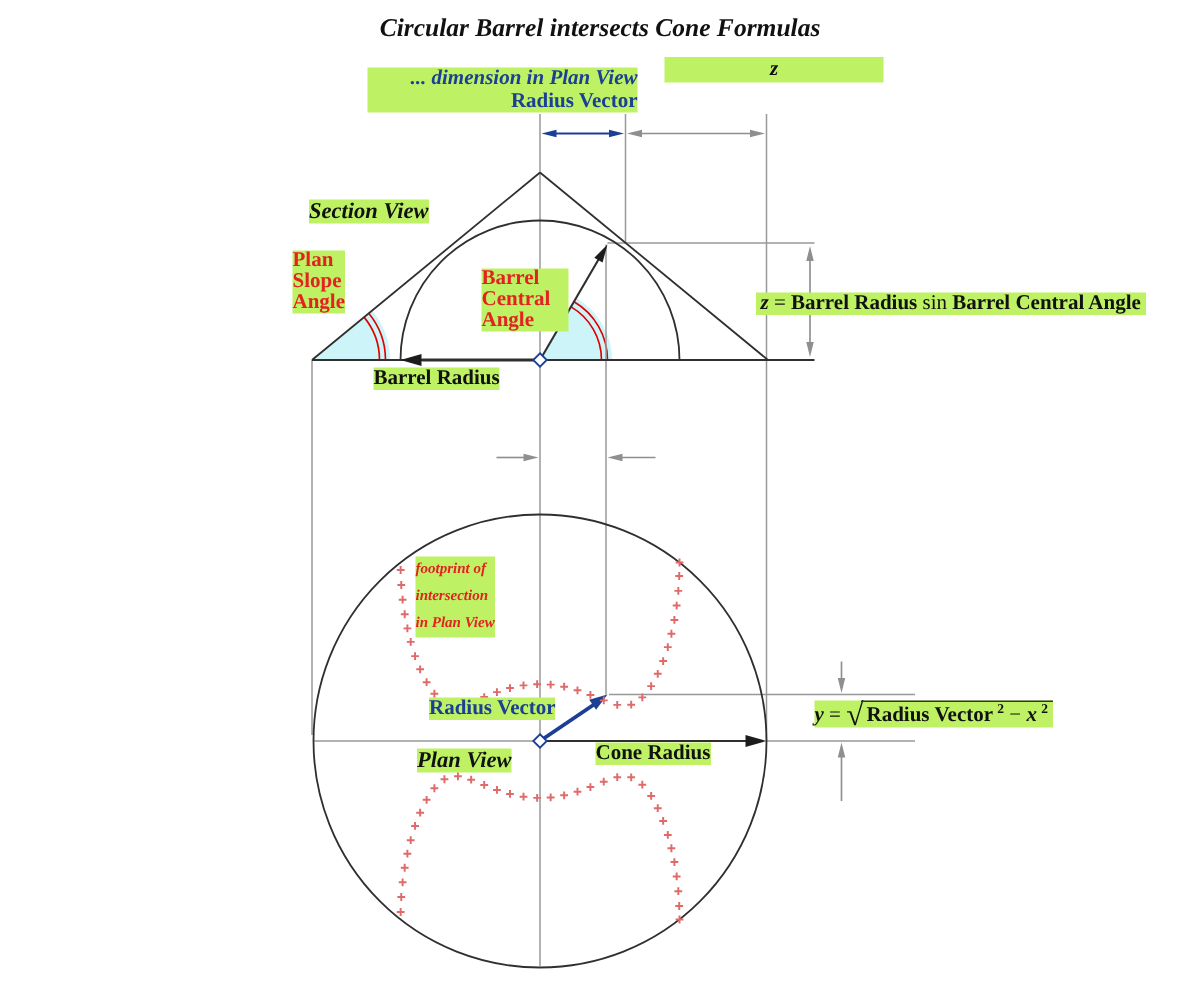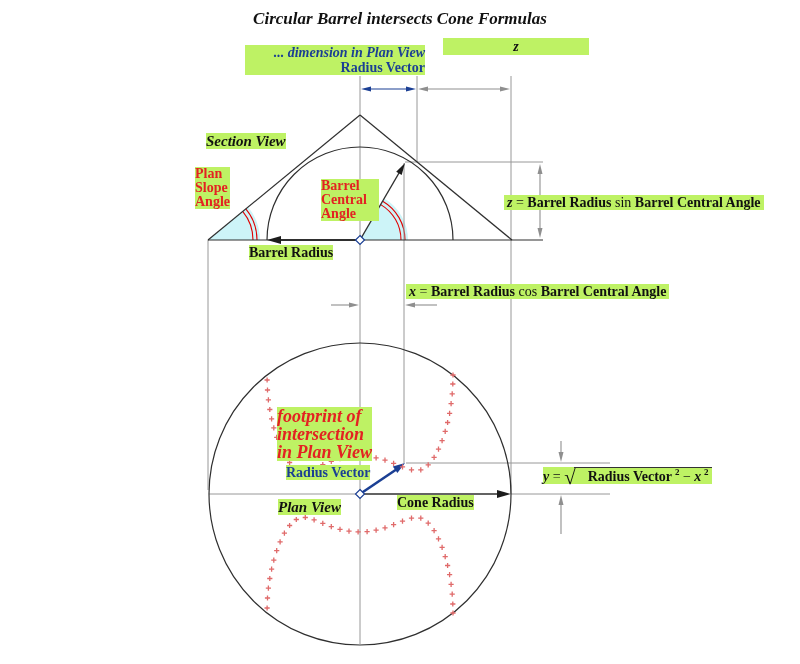--- a/index.html
+++ b/index.html
@@ -26,24 +26,24 @@
   .normal{font-weight:normal;}
   .red{color:var(--label_red,#e32222);}
   .blue{color:var(--accent_blue,#1b3f94);}
   .title{left:0;top:10px;width:800px;text-align:center;font-size:17px;font-style:italic;background:none;}
   .blue-note{left:245px;top:45px;width:180px;text-align:right;line-height:15px;}
   .frac{left:443px;top:38px;width:146px;text-align:center;line-height:17px;}
   .frac .num{display:block;font-style:italic;}
   .frac .den{display:block;border-top:1.3px solid #222;}
   .view-label{font-size:15px;font-style:italic;}
   .three-line{line-height:14px;}
-  .fp-label{line-height:18px;font-size:18px;margin-top:36px;}
+  .fp-label{line-height:18px;font-size:10px;}
   sup{font-size:9px;}
   .sqrt-sym{font-weight:normal;font-size:21px;line-height:14px;vertical-align:-3px;letter-spacing:-2px;}
-  .radicand{display:inline-block;border-top:1.3px solid #333;padding:0 3px 0 14px;}
+  .radicand{display:inline-block;border-top:1.3px solid #333;padding:0 3px 0 4px;}
 </style>
 </head>
 <body>
 
 <div class="stage">
 
   <svg width="800" height="664" viewBox="0 0 800 664">
 
     <path class="wedge" d="M208 240 L260 240 A52 52 0 0 0 248.1 207 Z"></path>
     <path class="wedge" d="M360 240 L408 240 A48 48 0 0 0 384.2 198.6 Z"></path>
@@ -139,27 +139,20 @@
   <div class="lbl" style="left:249px;top:245px;">Barrel Radius</div>
 
   <div class="lbl" style="left:504px;top:195px;padding:0 3px;">
     <span class="it">z</span>
     <span class="normal">=</span>
     <span>Barrel Radius</span>
     <span class="normal">sin</span>
     <span>Barrel Central Angle</span>
   </div>
 
-  <div class="lbl" style="left:406px;top:284px;padding:0 3px;">
-    <span class="it">x</span>
-    <span class="normal">=</span>
-    <span>Barrel Radius</span>
-    <span class="normal">cos</span>
-    <span>Barrel Central Angle</span>
-  </div>
 
   <div class="lbl red it fp-label" style="left:277px;top:371px;">
     <span>footprint of</span><br>
     <span>intersection</span><br>
     <span>in Plan View</span>
   </div>
 
   <div class="lbl blue" style="left:286px;top:465px;">Radius Vector</div>
 
   <div class="lbl" style="left:397px;top:495px;">Cone Radius</div>

